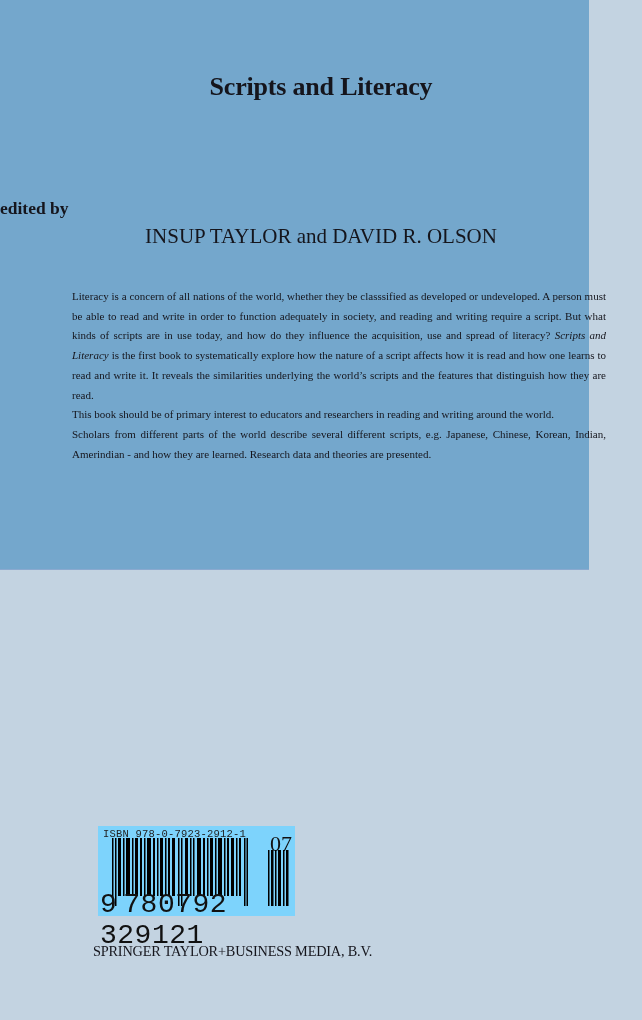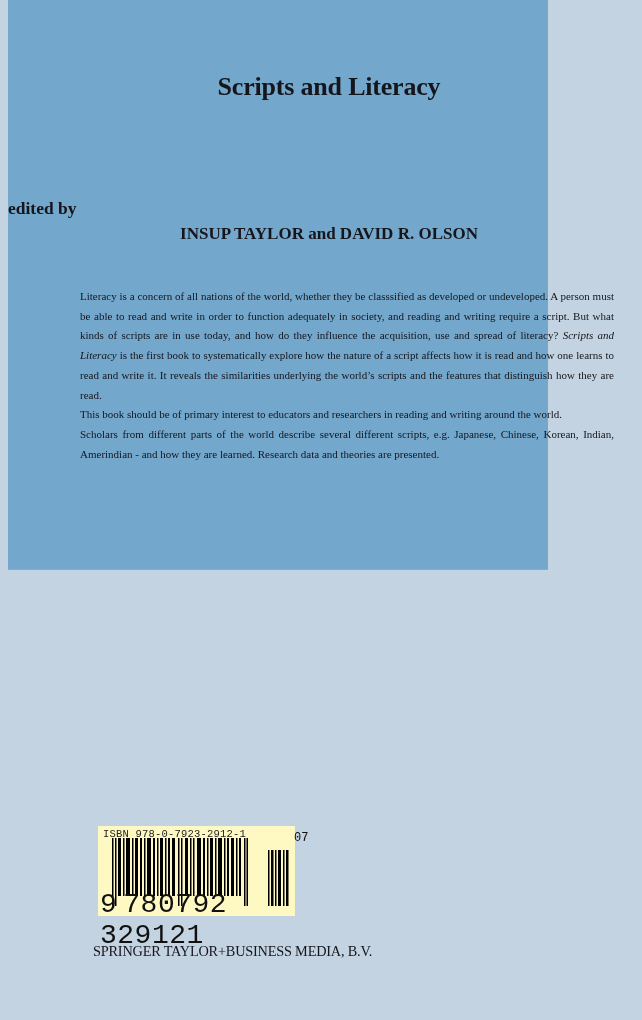--- a/index.html
+++ b/index.html
@@ -3,61 +3,60 @@
   <meta charset="utf-8">
   <style>
     html, body { margin: 0; padding: 0; }
     body {
       width: 642px; height: 1020px; position: relative; overflow: hidden;
       background: #c3d3e1;
       font-family: "Liberation Serif", "DejaVu Serif", serif;
       color: #15151c;
     }
     .top-panel {
-      position: absolute; left: 0; top: 0; width: 540px; height: 569px;
+      position: absolute; left: 0; top: 0; width: 589px; height: 569px;
       background: #74a7cc;
       border-bottom: 1px solid #8aa9cf;
-      margin-left: 8px;
     }
     .title {
       position: absolute; left: 0; width: 642px; top: 72px;
       text-align: center; font-weight: bold; font-size: 26px; letter-spacing: -0.2px;
     }
     .subtitle {
       position: absolute; left: 0; width: 642px; top: 127px;
       text-align: center; font-weight: bold; font-size: 17.5px; line-height: 21px;
     }
     .edited-by {
       position: absolute; left: 0; width: 642px; top: 198px;
       text-align: left; font-weight: bold; font-size: 17.5px;
     }
     .editors {
       position: absolute; left: 0; width: 642px; top: 224px;
-      text-align: center; font-weight: bold; font-size: 17px;
+      text-align: center; font-weight: normal; font-size: 21px;
     }
     .blurb {
       position: absolute; left: 72px; top: 287px; width: 534px;
       font-size: 11px; line-height: 19.7px; text-align: justify;
     }
     .blurb p { margin: 0; }
     .blurb em { font-style: italic; }
     .barcode-box {
       position: absolute; left: 98px; top: 826px; width: 197px; height: 90px;
-      background: #fef9c3;
+      background: #7dd3fc;
     }
     .isbn-text {
       position: absolute; left: 5px; top: 2px; font-family: "Liberation Mono", "DejaVu Sans Mono", monospace;
       font-size: 10.5px; color: #222; letter-spacing: 0.2px;
     }
     .bars {
       position: absolute; left: 14px; top: 12px; width: 136px; height: 68px;
     }
     .addon-digits {
       position: absolute; left: 172px; top: 5px;
-      font-family: Liberation Mono, monospace; font-size: 12px; color: #111; margin-left: 24px;
+      font-family: Liberation Serif, serif; font-size: 22px; color: #111;
     }
     .addon-bars {
       position: absolute; left: 170px; top: 24px; width: 22px; height: 56px;
     }
     .ean-digits {
       position: absolute; left: 2px; top: 63px;
       font-family: Liberation Mono, monospace; font-size: 28px; color: #111; letter-spacing: 0.5px;
     }
     .ean-digits .lead { margin-right: 6px; }
     .publisher {

